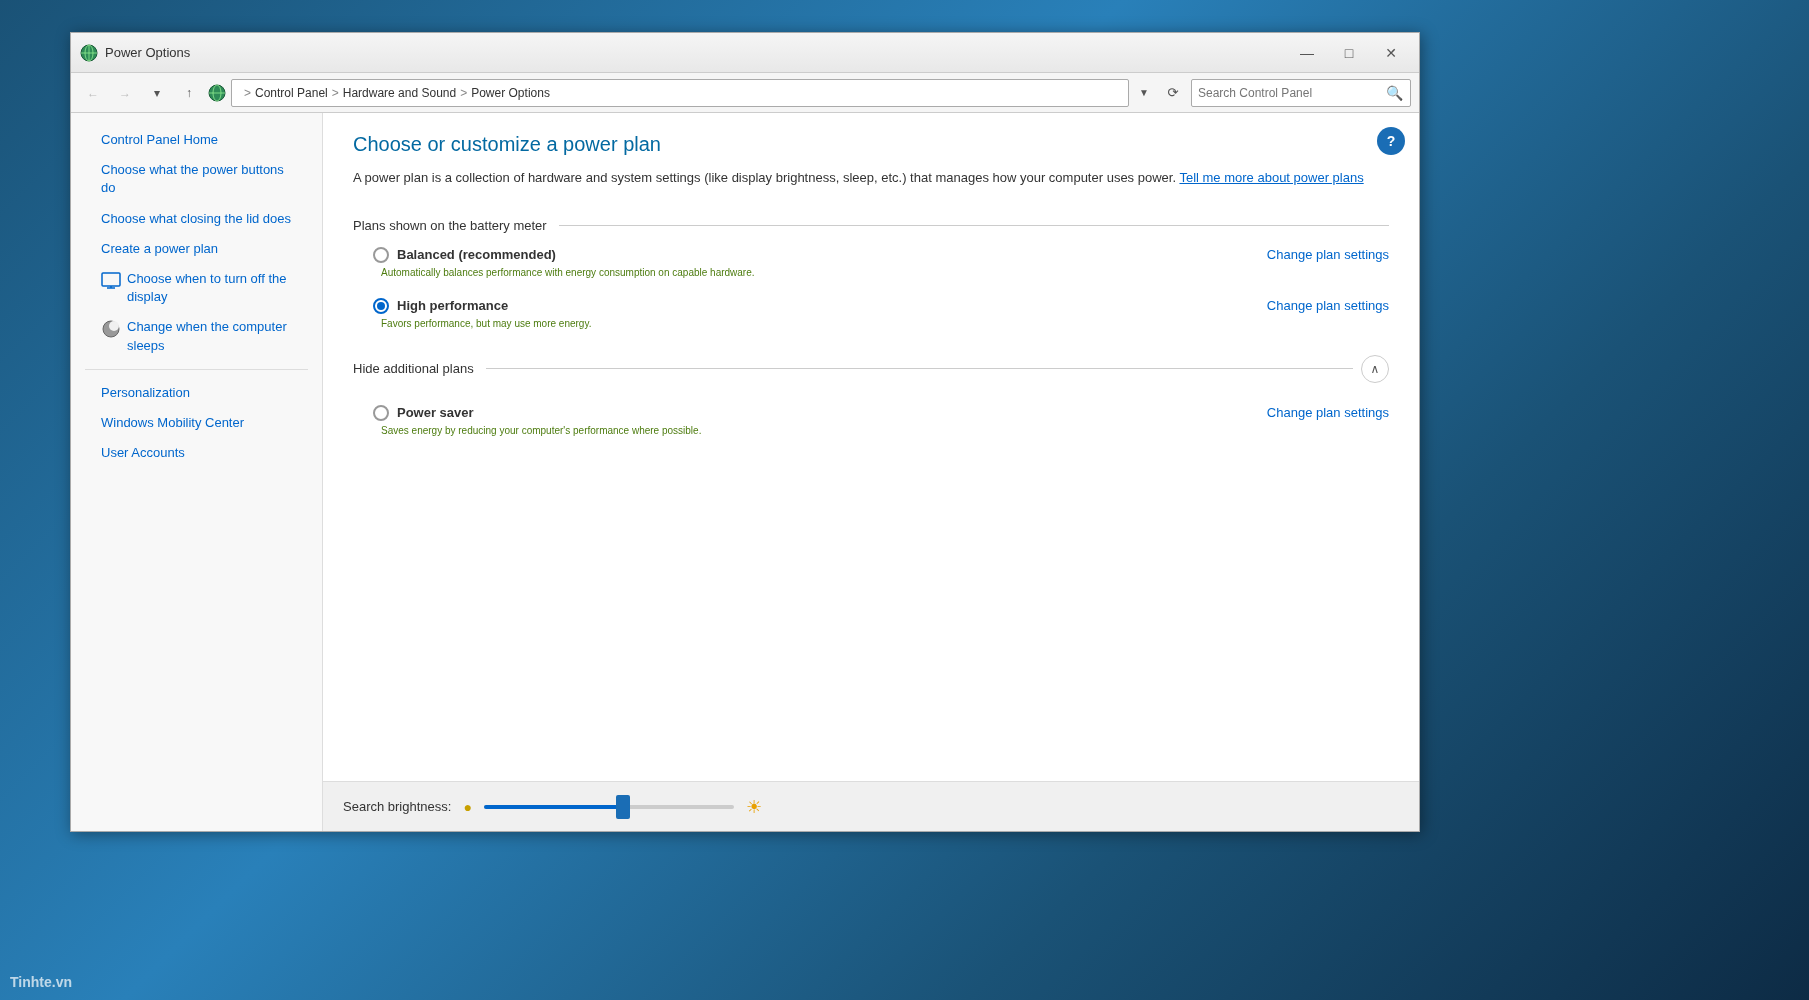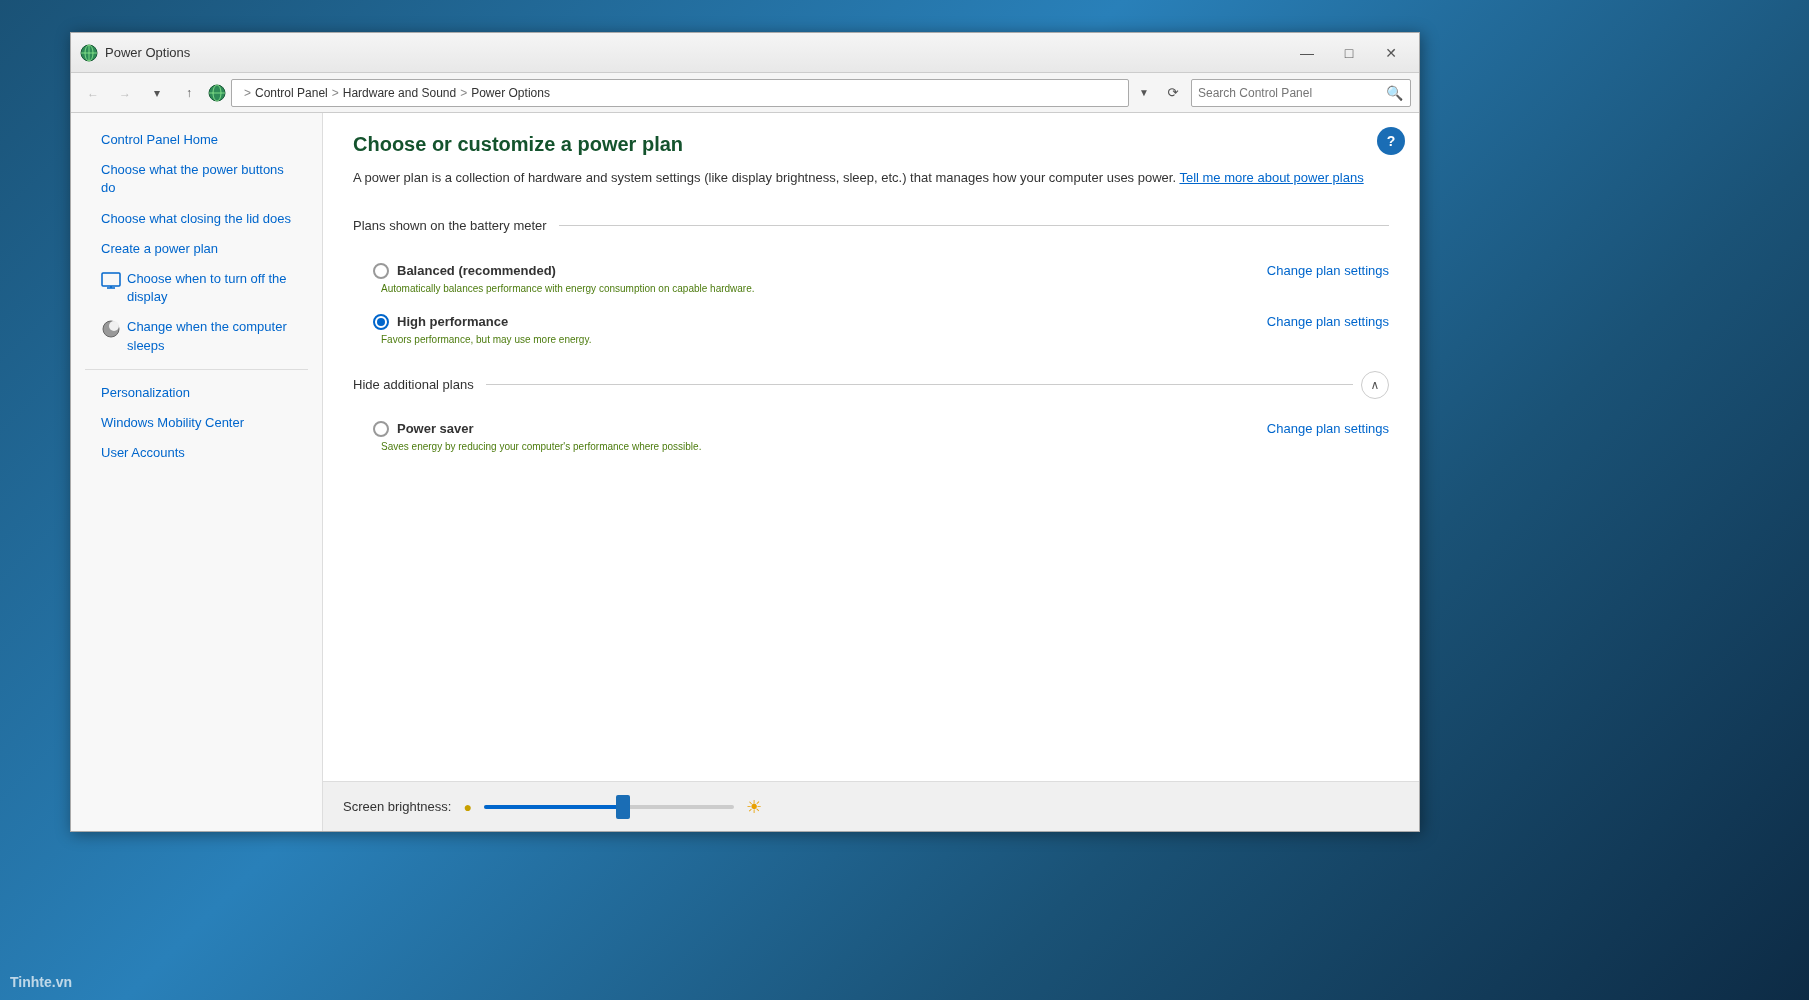--- a/index.html
+++ b/index.html
@@ -227,41 +227,40 @@
       align-items: center;
       justify-content: center;
       color: white;
       font-size: 14px;
       font-weight: bold;
       cursor: pointer;
     }
 
     .page-title {
       font-size: 20px;
-      color: #14532d;
+      color: #0369a1;
       margin-bottom: 12px;
-      font-weight: bold;
     }
     .page-desc {
       font-size: 13px;
       color: #333;
       line-height: 1.5;
       margin-bottom: 30px;
     }
     .page-desc a {
       color: #0066cc;
       text-decoration: underline;
       cursor: pointer;
     }
 
     
     .plans-section-header {
       display: flex;
       align-items: center;
-      margin-bottom: 20px;
+      margin-bottom: 4px;
     }
     .plans-section-label {
       font-size: 13px;
       color: #333;
       margin-right: 12px;
       white-space: nowrap;
     }
     .plans-section-line {
       flex: 1;
       height: 1px;
@@ -553,21 +552,21 @@
             <span>Power saver</span>
           </label>
           <a class="plan-change-link">Change plan settings</a>
         </div>
         <div class="plan-desc">Saves energy by reducing your computer's performance where possible.</div>
       </div>
 
       <div style="height:60px;"></div>
 
       <div class="brightness-bar">
-        <span class="brightness-label">Screen brightness:</span>
+        <span class="brightness-label">Search brightness:</span>
 
         <span class="brightness-icon-low">●</span>
         <div class="brightness-slider-track">
           <div class="brightness-slider-fill"></div>
           <div class="brightness-slider-thumb"></div>
         </div>
 
         <span class="brightness-icon-high">☀</span>
       </div>
 

